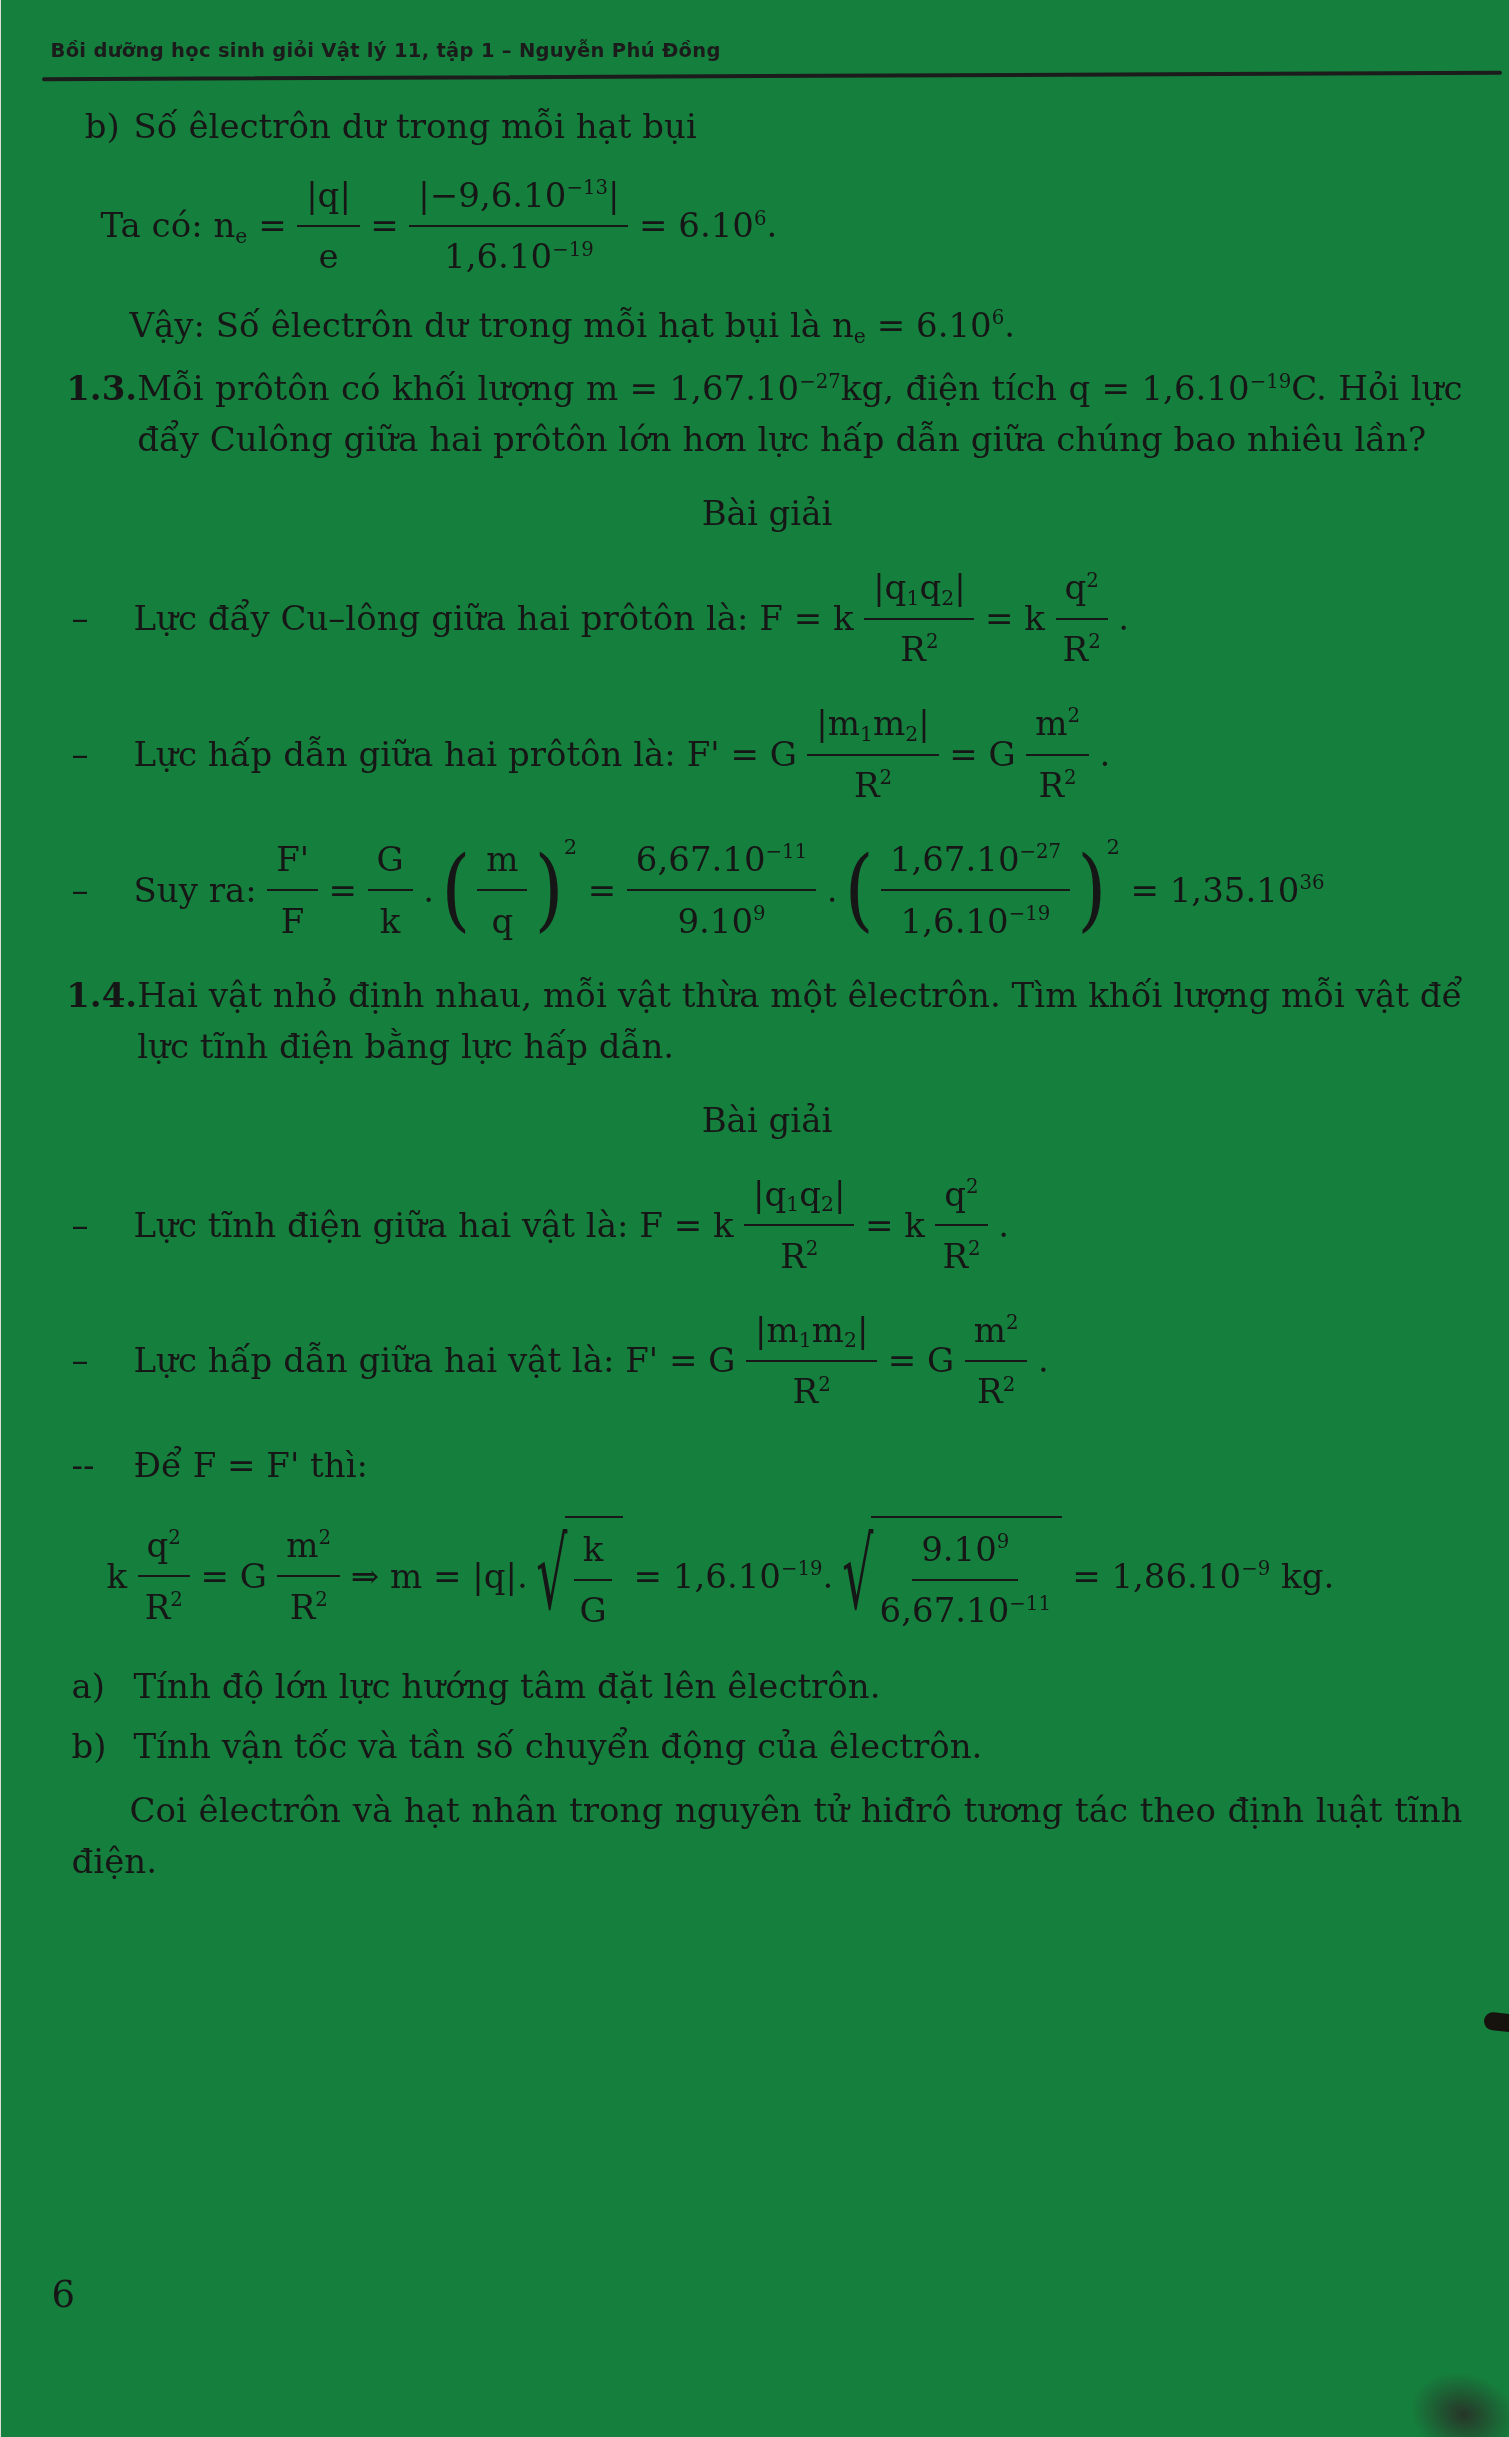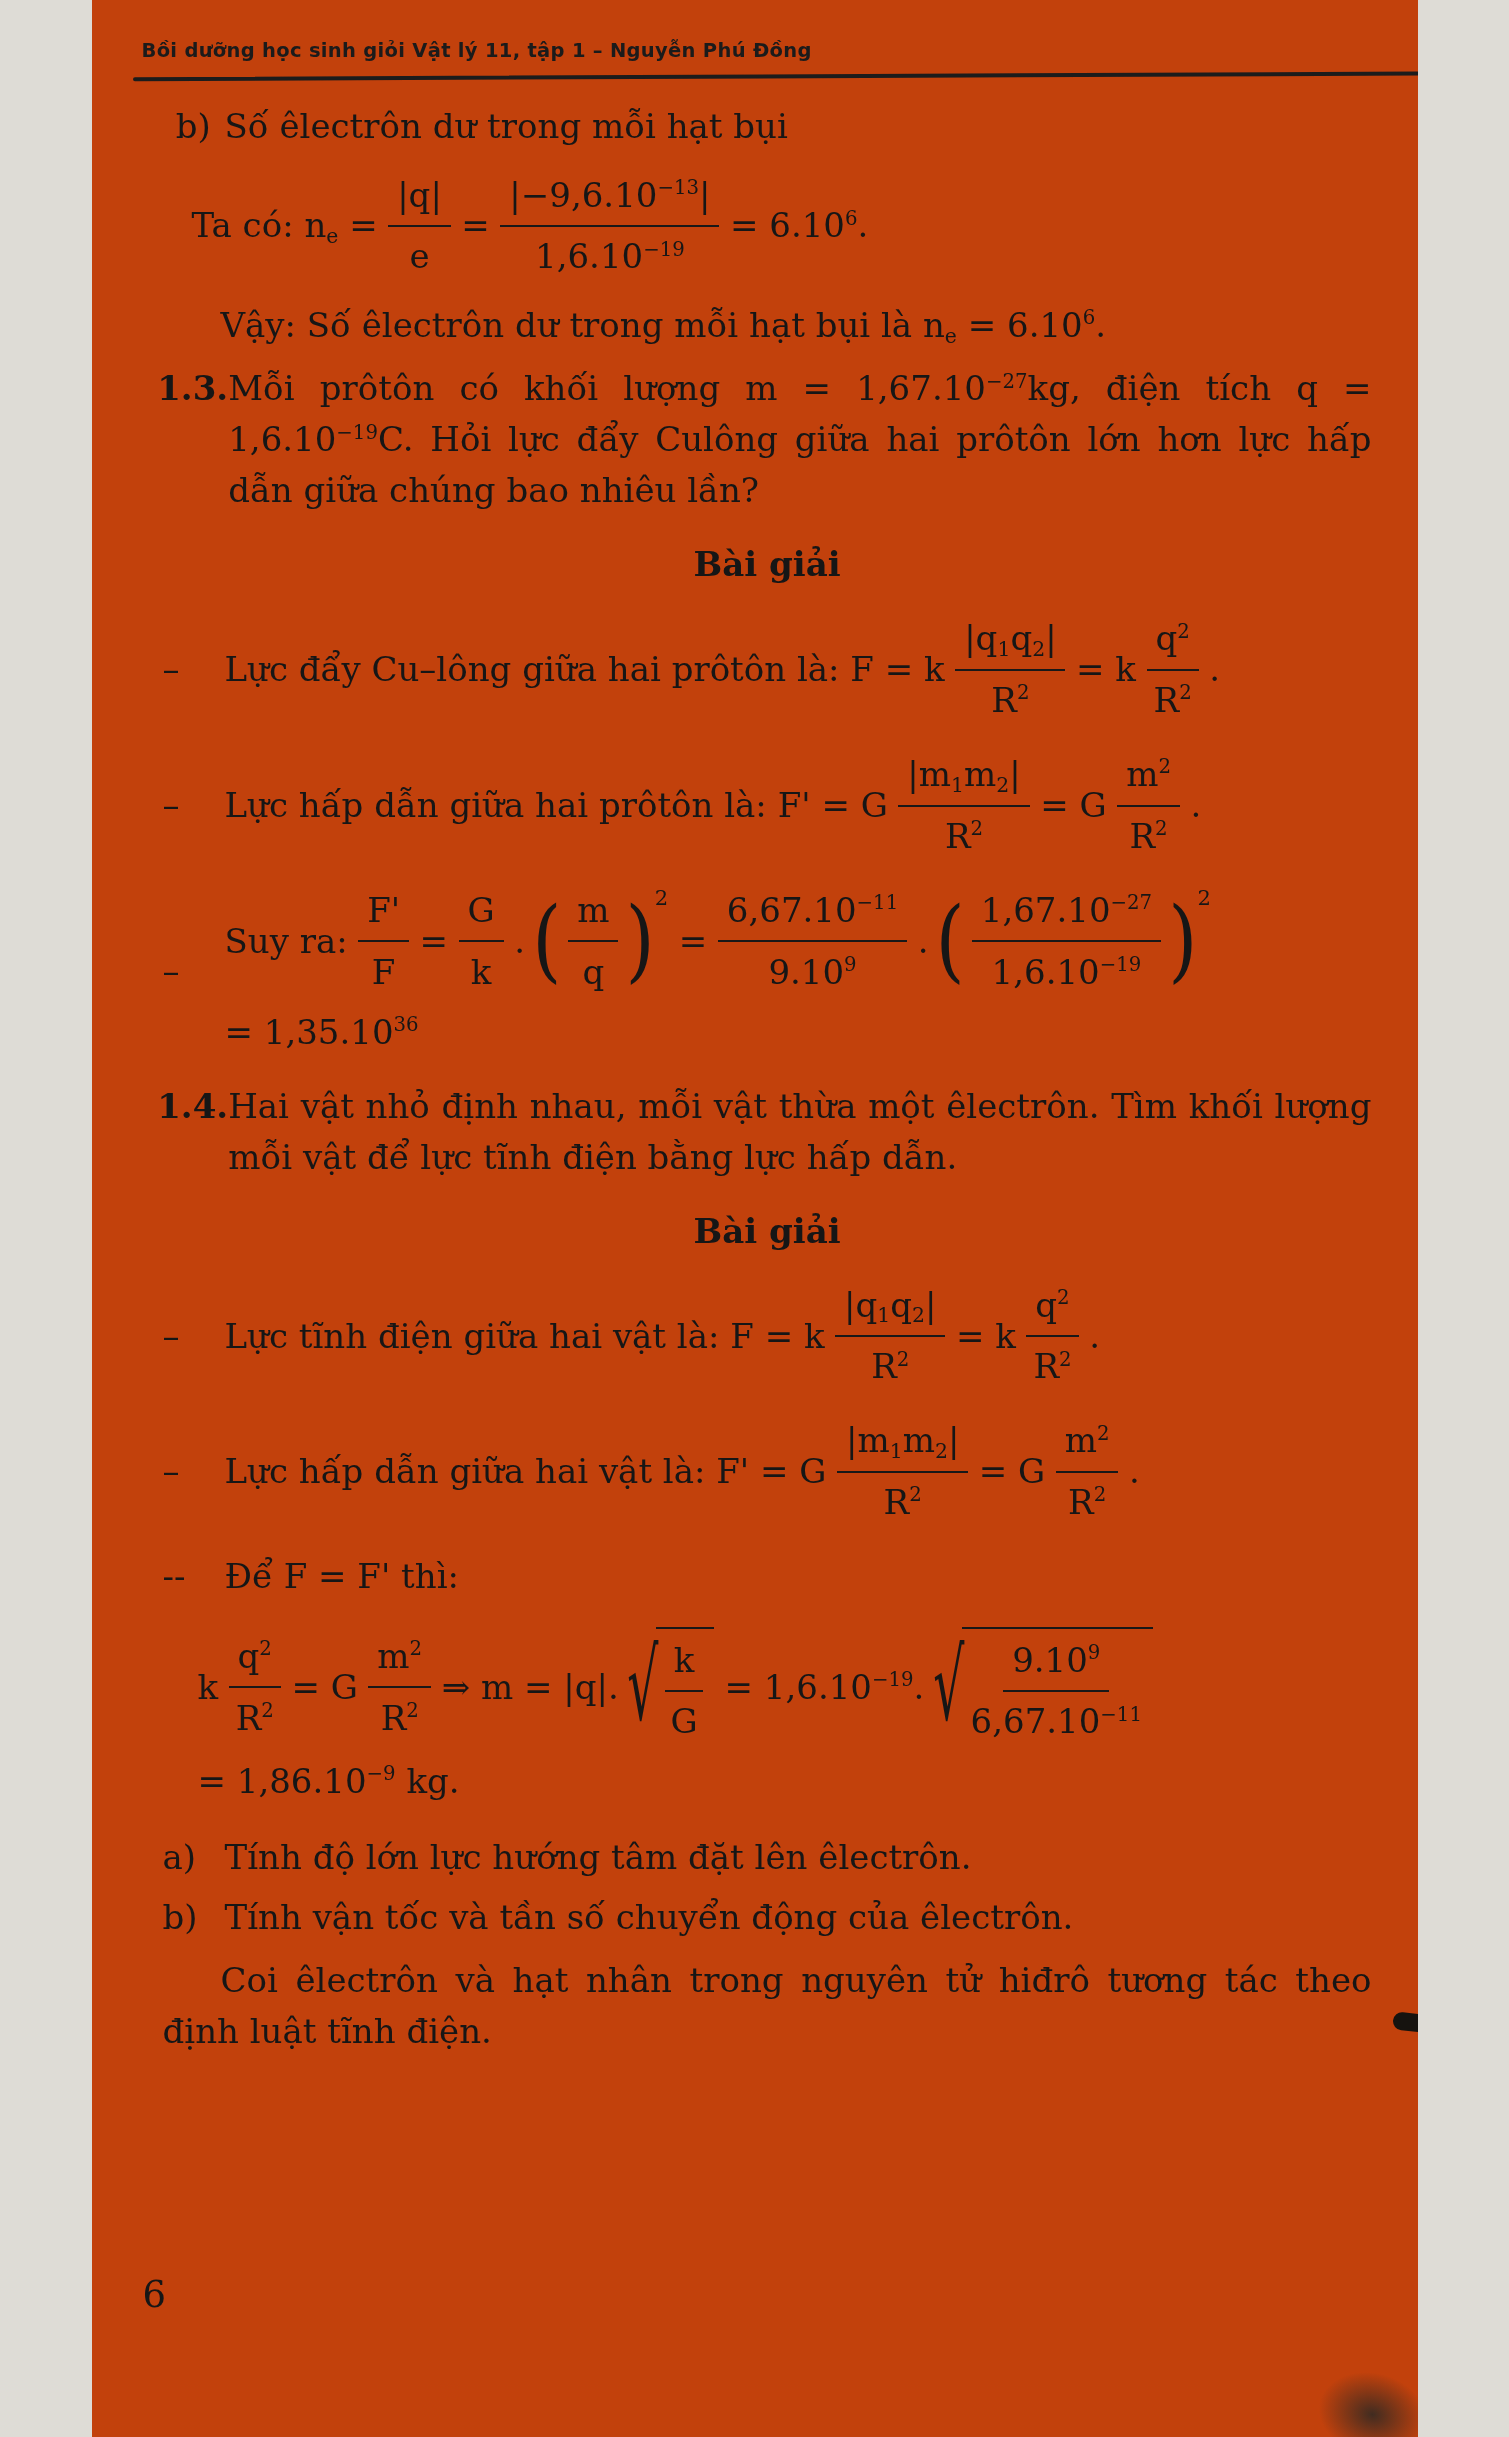--- a/index.html
+++ b/index.html
@@ -1,18 +1,18 @@
 <!DOCTYPE html>
 <html style="font-size:14px"><head>
 <meta charset="utf-8">
 <style>
   html,body{margin:0;padding:0;background:#dedcd6;}
   .page{
-    position:relative;width:1326px;height:2438px;margin:0 auto;
-    background:#c2410c;color:#161616;overflow:hidden;
+    position:relative;width:1508px;height:2438px;margin:0 auto;
+    background:#15803d;color:#161616;overflow:hidden;
     font-family:"DejaVu Serif","Liberation Serif",serif;
   }
   
   .header{
     position:absolute;top:39px;left:50px;right:35px;
     font-family:"DejaVu Sans","Liberation Sans",sans-serif;
     font-weight:700;font-size:19.5px;letter-spacing:0.3px;color:#1b1b1b;
   }
   .header-rule{
     position:absolute;top:74px;left:41px;width:1460px;height:3.5px;
@@ -27,21 +27,21 @@
   sub{font-size:.6em;line-height:0;vertical-align:baseline;position:relative;top:.28em;}
 
   .row{display:flex;align-items:flex-start;margin:8.9px 0;}
   .marker{flex:0 0 62px;box-sizing:border-box;}
   .marker.pad{padding-left:13.3px;}
   .marker.numb{flex:0 0 69px;margin-left:-5.3px;font-weight:700;}
   .para-body{flex:1;text-align:justify;}
 
   .indent-para{text-indent:58px;text-align:justify;margin:12.4px 0;}
 
-  .sol-title{text-align:center;font-weight:700;margin:23px 0 10.6px;}
+  .sol-title{text-align:center;font-weight:400;margin:23px 0 10.6px;}
 
   
   .eq{display:flex;align-items:center;flex-wrap:wrap;column-gap:10.6px;row-gap:8.9px;}
   .eq .t{white-space:nowrap;}
   .eq-standalone{margin:17.7px 0 17.7px 29px;}
   .eq-solve{margin:25px 0 25px 35px;}
   .eqrow{display:flex;align-items:center;margin:23px 0;}
   .eqrow .marker{align-self:center;}
 
   .frac{display:inline-flex;flex-direction:column;align-items:center;text-align:center;}

